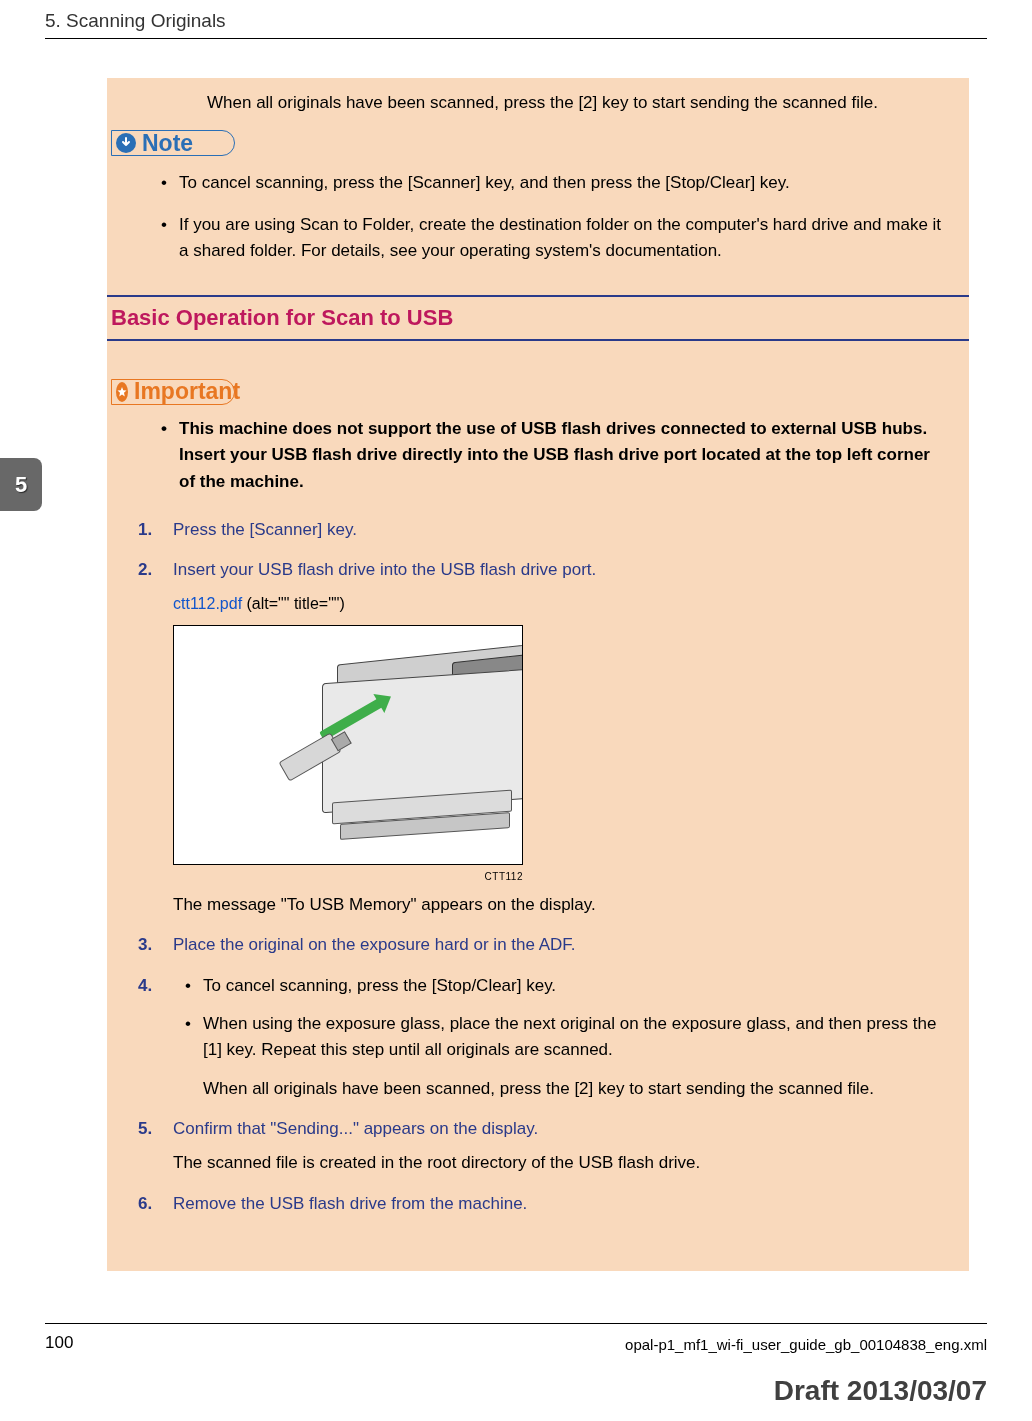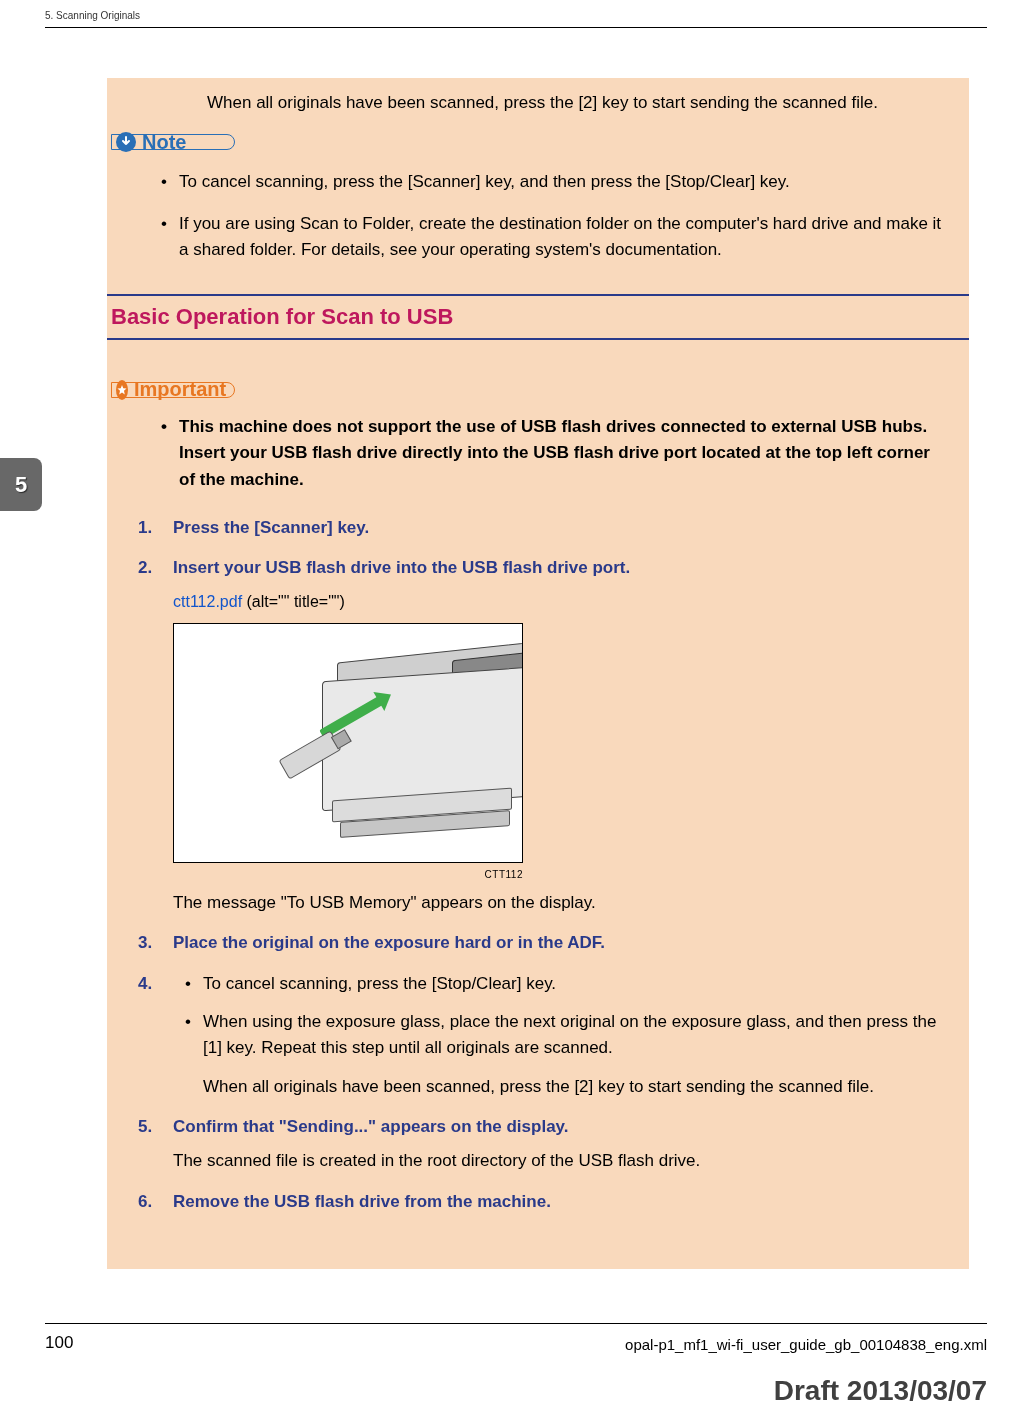--- a/index.html
+++ b/index.html
@@ -13,21 +13,21 @@
       color: #000;
     }
     .running-head {
       position: absolute;
       top: 0;
       left: 0;
       right: 0;
       padding: 10px 45px 0 45px;
     }
     .running-head .lbl {
-      font-size: 10px;
+      font-size: 19px;
       color: #333;
     }
     .running-head .rule {
       margin-top: 6px;
       height: 1px;
       background: #000;
     }
     .side-tab {
       position: absolute;
       left: 0;
@@ -56,23 +56,23 @@
     .body-text { padding: 0 26px; line-height: 1.55; }
     .indent-cont { margin-left: 74px; }
 
     .callout {
       margin: 14px 0 10px 0;
     }
     .callout .pill {
       display: inline-flex;
       align-items: center;
       font-weight: bold;
-      font-size: 20px;
+      font-size: 23px;
       padding-right: 10px;
-      height: 16px;
+      height: 26px;
       border-radius: 0 13px 13px 0;
     }
     .callout .pill .ico {
       width: 20px; height: 20px;
       border-radius: 50%;
       margin: 0 6px 0 4px;
       display: flex; align-items: center; justify-content: center;
       color: #fff; font-size: 13px; font-weight: bold;
     }
     .note-pill { border: 1.5px solid #2a6fb6; color: #2a6fb6; width: 124px; }
@@ -111,21 +111,21 @@
       position: relative;
       padding-left: 40px;
       margin-bottom: 14px;
       line-height: 1.55;
     }
     ol.steps > li::before {
       content: counter(step) ".";
       position: absolute; left: 5px; top: 0;
       font-weight: bold; color: #2a3a8a; font-size: 17px;
     }
-    ol.steps > li .st-title { font-weight: bold; color: #2a3a8a; }
+    ol.steps > li .st-title { font-weight: normal; color: #2a3a8a; }
     ol.steps > li .st-detail { margin-top: 8px; }
     .link { color: #1155cc; }
     .metaimg { font-size: 16px; }
 
     .figure {
       margin-top: 8px;
       width: 350px;
     }
     .figure .frame {
       border: 1.5px solid #000;

